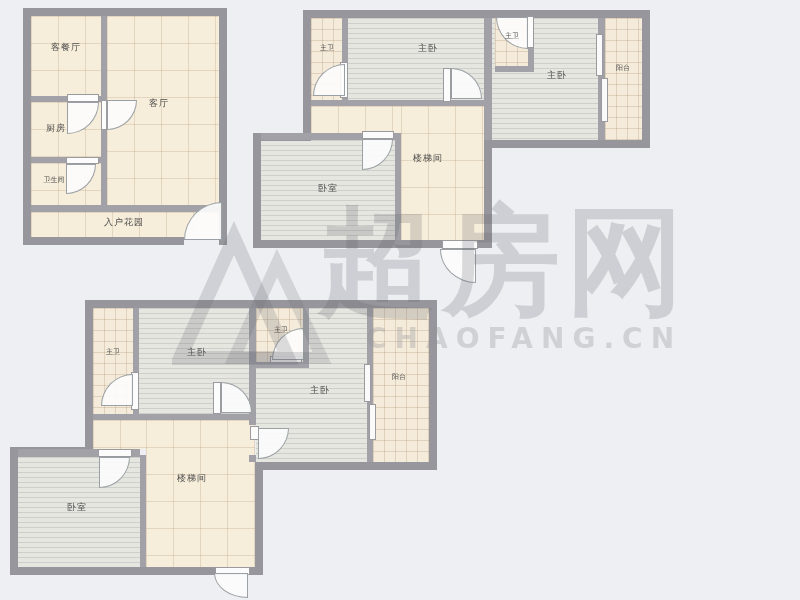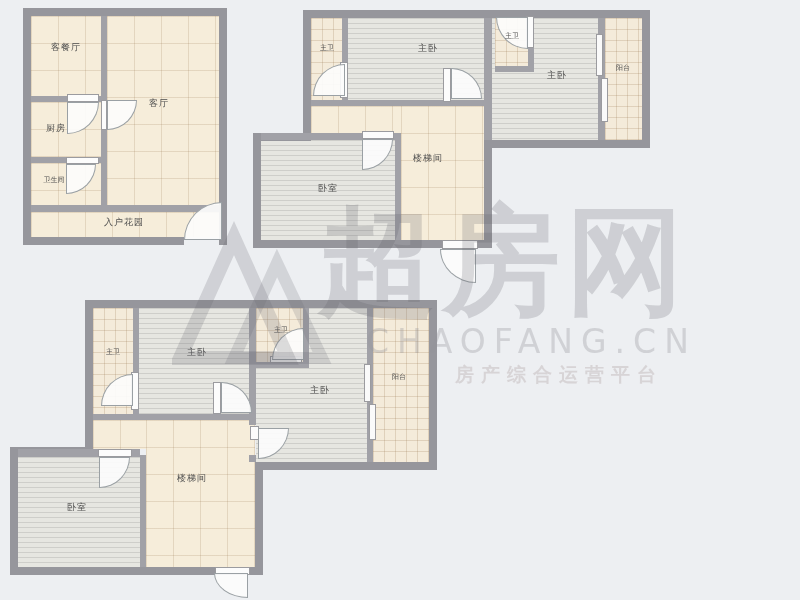--- a/index.html
+++ b/index.html
@@ -29,21 +29,21 @@
   .arc{position:absolute;background:rgba(252,252,252,.92);border:1px solid #9aa0a4;box-sizing:border-box;}
   .arc.tl{border-radius:100% 0 0 0;}
   .arc.tr{border-radius:0 100% 0 0;}
   .arc.bl{border-radius:0 0 0 100%;}
   .arc.br{border-radius:0 0 100% 0;}
   .leaf{position:absolute;background:#fcfcfc;border:1px solid #9b9b9f;box-sizing:border-box;}
   .slide{position:absolute;background:#fafafa;border:1px solid #9b9b9f;box-sizing:border-box;}
   #wm{position:absolute;left:0;top:0;width:800px;height:600px;pointer-events:none;z-index:9;}
   #wm .brand{position:absolute;left:318px;top:200px;font-size:118px;line-height:1.05;font-weight:700;
              color:rgba(95,95,105,.22);letter-spacing:6px;text-align:center;}
-  #wm .domain{position:absolute;left:366px;top:322px;font-size:33px;font-weight:400;
+  #wm .domain{position:absolute;left:366px;top:322px;font-size:28px;font-weight:700;
              color:rgba(148,148,156,.33);letter-spacing:8px;}
   #wm .tagline{position:absolute;left:455px;top:362px;font-size:19px;font-weight:700;
              color:rgba(165,150,148,.30);letter-spacing:7px;}
   #wm svg{position:absolute;left:172px;top:198px;}
 </style>
 </head>
 <body>
 
 <div id="stage">
 
@@ -188,16 +188,15 @@
   </div>
 
 
   <div id="wm">
     <svg width="160" height="200" viewBox="0 0 160 200">
       <path d="M8 160 L62 40 L116 160 Z" fill="none" stroke="rgba(105,105,115,0.22)" stroke-width="14"></path>
       <path d="M62 160 L105 65 L150 160 Z" fill="none" stroke="rgba(105,105,115,0.20)" stroke-width="12"></path>
     </svg>
     <div class="brand">超房网</div>
     <div class="domain">CHAOFANG.CN</div>
-    <div class="tagline">房产综合运营平台</div>
   </div>
 
 </div>
 
 </body></html>

